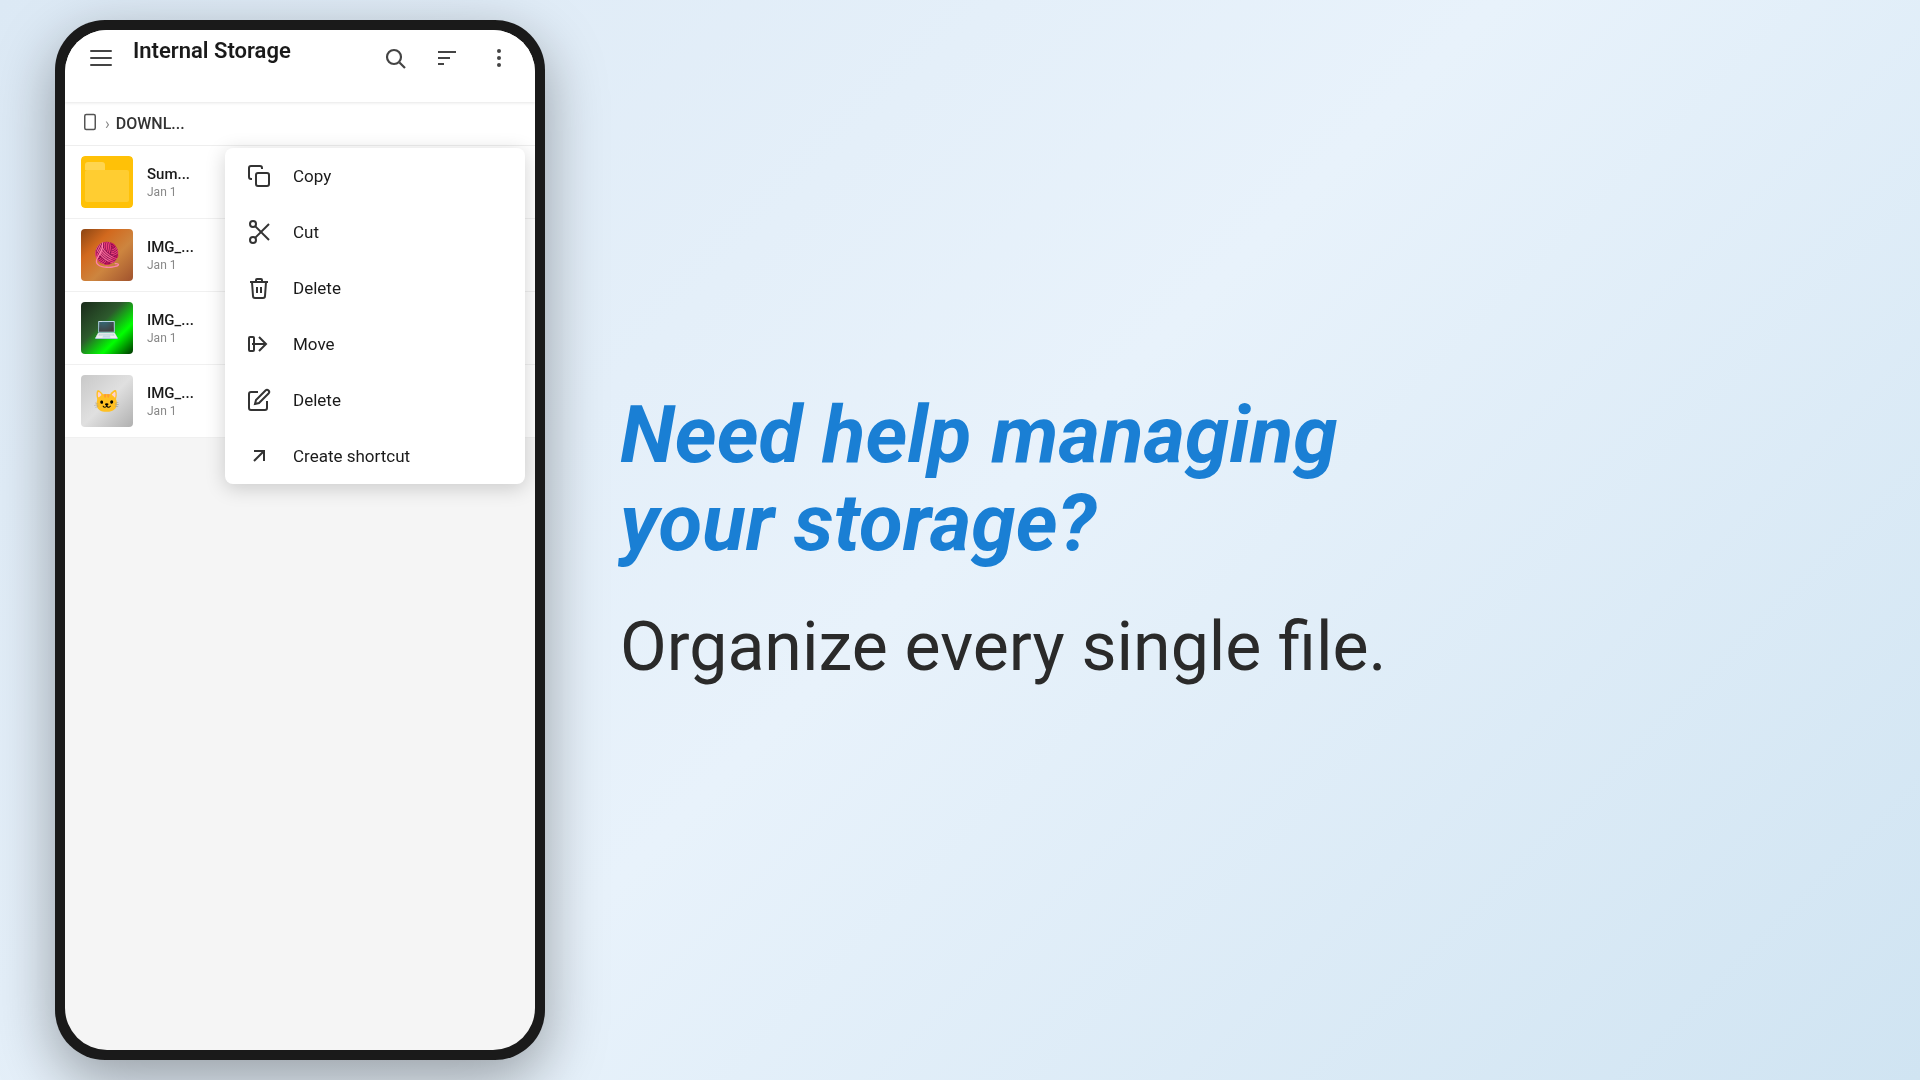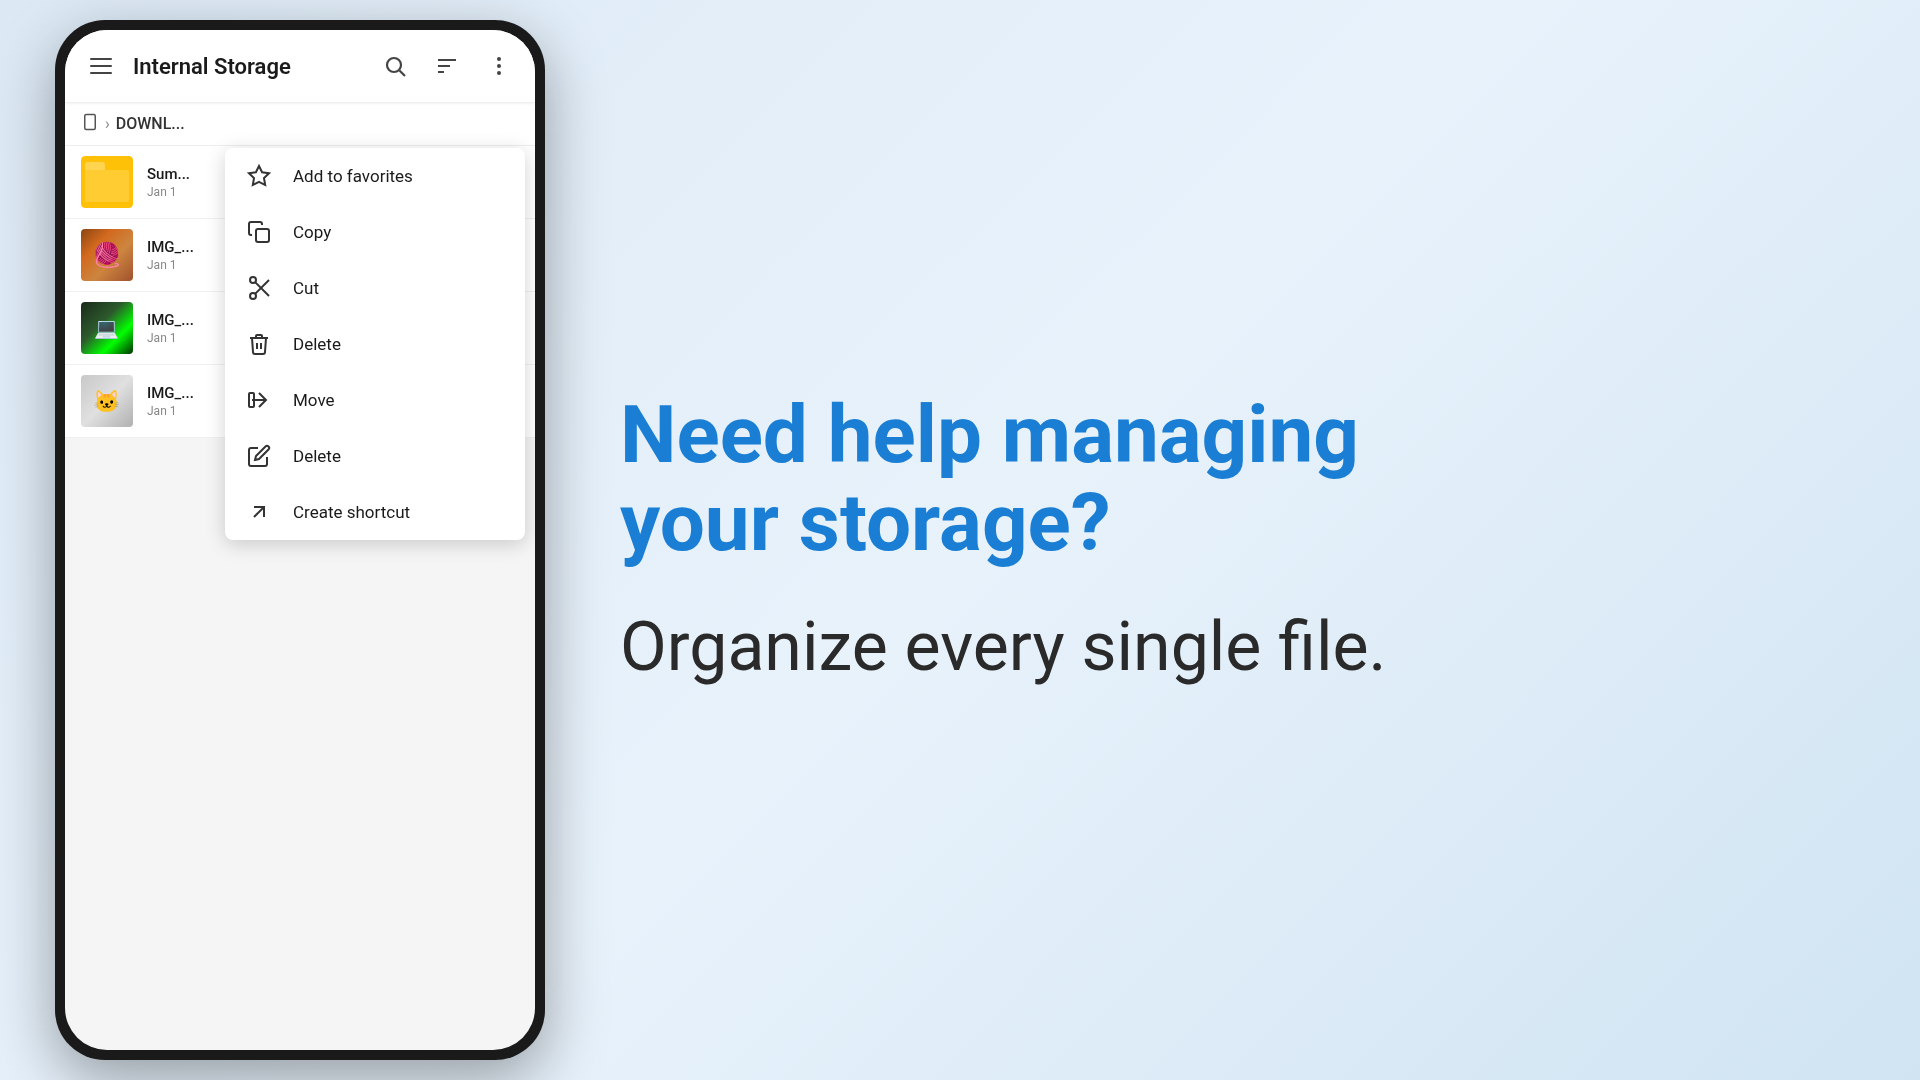--- a/index.html
+++ b/index.html
@@ -40,22 +40,21 @@
       border-radius: 42px;
       overflow: hidden;
       position: relative;
     }
 
     
     .app-bar {
       background: white;
       height: 72px;
       display: flex;
-      align-items: center;
-      padding: 0 16px;
+      padding: 8px 16px;
       gap: 12px;
       box-shadow: 0 1px 3px rgba(0,0,0,0.1);
       position: relative;
       z-index: 1;
     }
 
     .app-bar-title {
       font-size: 22px;
       font-weight: 600;
       color: #1a1a1a;
@@ -267,20 +266,21 @@
       top: 50%;
       transform: translateY(-50%);
     }
 
     .headline {
       font-size: 80px;
       font-weight: 700;
       color: #1a7fd4;
       line-height: 1.1;
       margin-bottom: 40px;
+      font-style: italic;
     }
 
     .subtext {
       font-size: 68px;
       font-weight: 400;
       color: #2a2a2a;
       line-height: 1.2;
     }
 
     
@@ -388,28 +388,20 @@
           </div>
           <div class="file-info">
             <div class="file-name">IMG_...</div>
             <div class="file-date">Jan 1</div>
           </div>
         </div>
       </div>
 
       <div class="context-menu">
 
-        <div class="menu-item">
-          <div class="menu-icon">
-            <svg width="24" height="24" viewBox="0 0 24 24" fill="none" stroke="#333" stroke-width="2">
-              <polygon points="12,2 15.09,8.26 22,9.27 17,14.14 18.18,21.02 12,17.77 5.82,21.02 7,14.14 2,9.27 8.91,8.26"></polygon>
-            </svg>
-          </div>
-          <span class="menu-label">Add to favorites</span>
-        </div>
 
         <div class="menu-item">
           <div class="menu-icon">
             <svg width="24" height="24" viewBox="0 0 24 24" fill="none" stroke="#333" stroke-width="2">
               <rect x="9" y="9" width="13" height="13" rx="2"></rect>
               <path d="M5 15H4a2 2 0 0 1-2-2V4a2 2 0 0 1 2-2h9a2 2 0 0 1 2 2v1"></path>
             </svg>
           </div>
           <span class="menu-label">Copy</span>
         </div>

